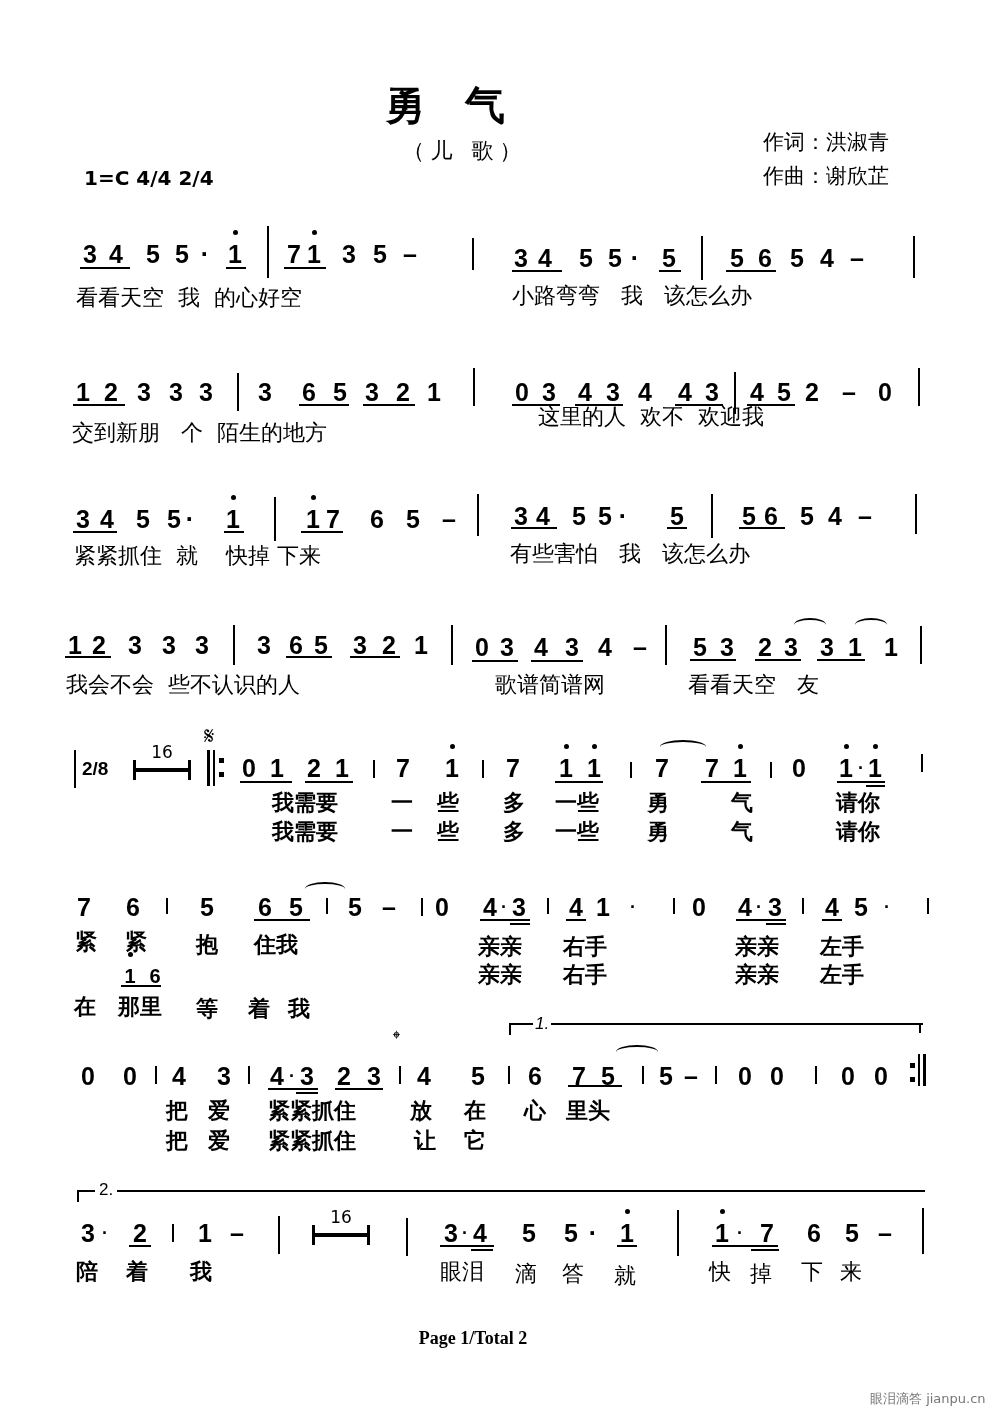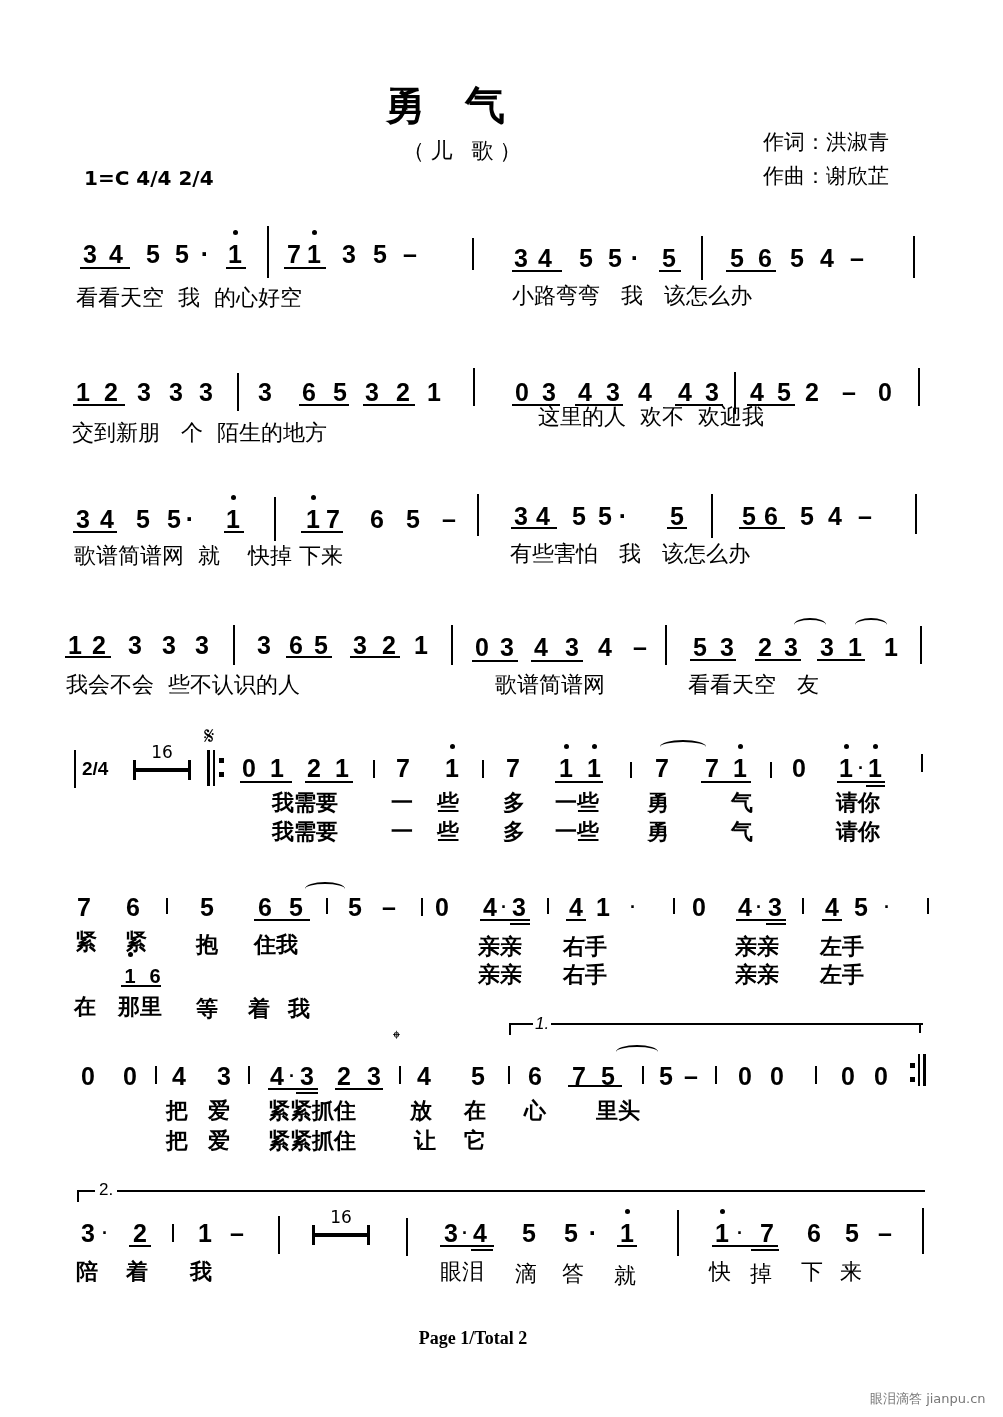--- a/index.html
+++ b/index.html
@@ -139,21 +139,21 @@
   <span class="n" style="left:668px;top:502px">5</span>
   <div class="ul" style="left:667px;top:527px;width:20px"></div>
   <div class="bar" style="left:711px;top:494px;height:44px"></div>
   <span class="n" style="left:740px;top:502px">5</span>
   <span class="n" style="left:762px;top:502px">6</span>
   <div class="ul" style="left:739px;top:527px;width:46px"></div>
   <span class="n" style="left:798px;top:502px">5</span>
   <span class="n" style="left:826px;top:502px">4</span>
   <span class="n" style="left:856px;top:502px">–</span>
   <div class="bar" style="left:915px;top:494px;height:40px"></div>
-  <div class="ly" style="left:74px;top:543px">歌谱简谱网  就    快掉 下来</div>
+  <div class="ly" style="left:74px;top:543px">紧紧抓住  就    快掉 下来</div>
   <div class="ly" style="left:510px;top:541px">有些害怕   我   该怎么办</div>
 </div>
 
 <div>
   <span class="n" style="left:66px;top:631px">1</span>
   <span class="n" style="left:90px;top:631px">2</span>
   <div class="ul" style="left:65px;top:656px;width:46px"></div>
   <span class="n" style="left:126px;top:631px">3</span>
   <span class="n" style="left:160px;top:631px">3</span>
   <span class="n" style="left:193px;top:631px">3</span>
@@ -189,21 +189,21 @@
   <div class="tie2" style="left:794px;top:618px;width:32px"></div>
   <div class="tie2" style="left:855px;top:618px;width:32px"></div>
   <div class="bar" style="left:920px;top:626px;height:38px"></div>
   <div class="ly" style="left:66px;top:672px">我会不会  些不认识的人</div>
   <div class="ly" style="left:495px;top:672px">歌谱简谱网</div>
   <div class="ly" style="left:688px;top:672px">看看天空   友</div>
 </div>
 
 <div>
   <div class="bar" style="left:74px;top:750px;height:38px"></div>
-  <span class="abs small" style="left:82px;top:758px;font-weight:bold">2/4</span>
+  <span class="abs small" style="left:82px;top:758px;font-weight:bold">2/8</span>
   <div class="rest16" style="left:133px;top:768px;width:58px">
       <span>16</span>
     </div>
   <span class="abs" style="left:204px;top:722px;font-size:24px;font-family:'DejaVu Serif',serif">𝄋</span>
   <div class="bar thick" style="left:207px;top:750px;height:36px"></div>
   <div class="bar thin" style="left:213px;top:750px;height:36px"></div>
   <div class="repeat-dots" style="left:219px;top:758px"></div>
   <div class="repeat-dots" style="left:219px;top:772px"></div>
   <span class="n" style="left:240px;top:754px">0</span>
   <span class="n" style="left:268px;top:754px">1</span>
@@ -355,21 +355,21 @@
   <div class="repeat-dots" style="left:910px;top:1077px"></div>
   <div class="bar thin" style="left:918px;top:1054px;height:32px"></div>
   <div class="bar thick" style="left:923px;top:1054px;height:32px"></div>
 
   <div class="ly" style="left:166px;top:1097px;font-weight:bold">把</div>
   <div class="ly" style="left:208px;top:1097px;font-weight:bold">爱</div>
   <div class="ly" style="left:268px;top:1097px;font-weight:bold">紧紧抓住</div>
   <div class="ly" style="left:410px;top:1097px;font-weight:bold">放</div>
   <div class="ly" style="left:464px;top:1097px;font-weight:bold">在</div>
   <div class="ly" style="left:524px;top:1097px;font-weight:bold">心</div>
-  <div class="ly" style="left:596px;top:1097px;font-weight:bold">里头</div>
+  <div class="ly" style="left:566px;top:1097px;font-weight:bold">里头</div>
   <div class="ly" style="left:166px;top:1127px;font-weight:bold">把</div>
   <div class="ly" style="left:208px;top:1127px;font-weight:bold">爱</div>
   <div class="ly" style="left:268px;top:1127px;font-weight:bold">紧紧抓住</div>
   <div class="ly" style="left:414px;top:1127px;font-weight:bold">让</div>
   <div class="ly" style="left:464px;top:1127px;font-weight:bold">它</div>
 </div>
 
 <div>
   <div class="volta" style="left:77px;top:1190px;width:846px;border-left:2px solid #000"></div>
   <span class="volta-label" style="left:95px;top:1180px;background:#fff;padding:0 4px;font-style:normal">2.</span>

